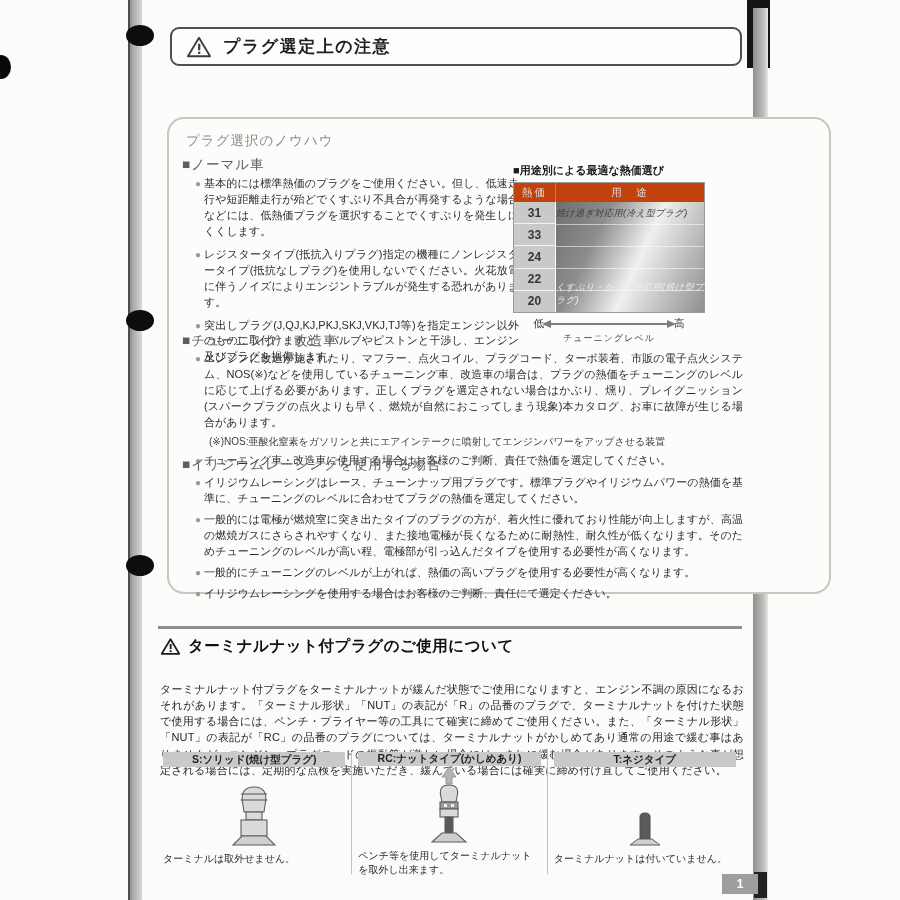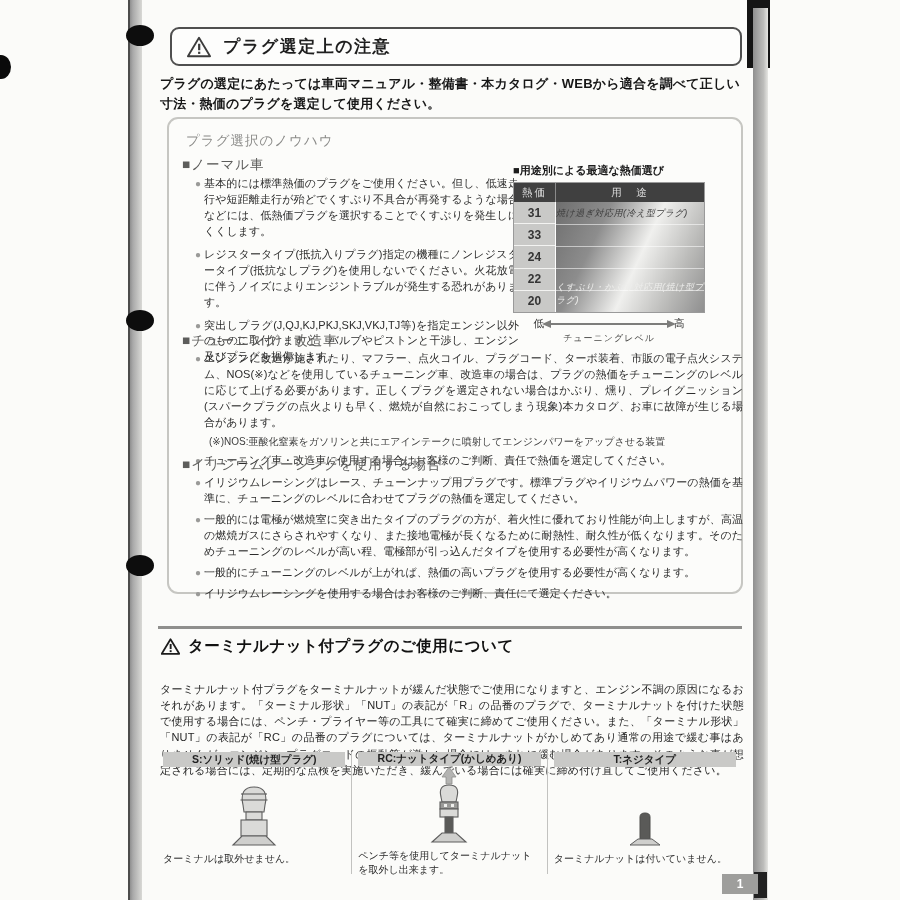--- a/index.html
+++ b/index.html
@@ -25,38 +25,38 @@
   .warnbox { position:absolute; left:170px; top:27px; width:572px; height:39px;
     border:2px solid #4f4f4f; border-radius:9px; background:#fdfdfc;
     display:flex; align-items:center; padding-left:15px; gap:12px; }
   .warn-icon { width:24px; height:22px; flex:0 0 auto; }
   .warn-title { font-size:17px; font-weight:bold; color:#1f1f1f; letter-spacing:1.5px; }
 
   .intro { position:absolute; left:160px; top:74px; width:584px;
     font-size:13px; font-weight:bold; line-height:1.5; color:#171717; letter-spacing:0.2px; }
 
   
-  .knowbox { position:absolute; left:167px; top:117px; width:576px; height:477px;
-    border:2px solid #c6c6c2; border-radius:11px; background:#fcfcfa; }
+  .knowbox { position:absolute; left:167px; top:117px; width:664px; height:477px;
+    border:2px solid #c6c6c2; border-radius:17px; background:#fcfcfa; }
   .kh-title { position:absolute; left:17px; top:13px; font-size:13.5px; color:#8c8c8a; letter-spacing:1px; }
   .sec-h { position:absolute; left:13px; font-size:13.5px; color:#5d5d5b; letter-spacing:1px; }
   .s1h{ top:37px; } .s2h{ top:213px; } .s3h{ top:337px; }
   .bullets { position:absolute; display:flex; flex-direction:column; }
   .s1b{ left:26px; top:57px; width:324px; gap:7px; }
   .s2b{ left:26px; top:232px; width:548px; gap:4px; }
   .s3b{ left:26px; top:356px; width:548px; gap:5px; }
   .bullet { display:flex; gap:3px; font-size:11px; line-height:1.45; color:#2c2c2c; text-align:justify; }
   .bullet .dot { color:#9a9a98; font-size:10px; line-height:1.6; flex:0 0 auto; }
   .note { font-size:10px; color:#3c3c3c; padding-left:14px; line-height:1.4; }
 
   
   .heat { position:absolute; left:344px; top:44px; width:200px; }
   .heat-title { font-size:11px; font-weight:bold; color:#1c1c1c; margin-bottom:4px; }
   .heat-grid { width:192px; border:1px solid #9a9a9a; background:#f4f4f2; }
-  .heat-head { display:flex; height:19px; background:#404040; }
+  .heat-head { display:flex; height:19px; background:#c2410c; }
   .heat-head .hc { color:#dedede; font-size:10.5px; display:flex; align-items:center; justify-content:center; letter-spacing:2px; }
   .heat-head .hc1 { width:42px; border-right:1px solid #8a8a8a; }
   .heat-head .hc2 { flex:1; }
   .heat-body { display:flex; height:110px; }
   .hnums { width:42px; display:flex; flex-direction:column; background:#c9c9c7; border-right:1px solid #fdfdfd; }
   .hnums .hv { flex:1; display:flex; align-items:center; justify-content:center;
     font-size:12px; color:#353535; border-bottom:1px solid #f3f3f1;font-weight:bold; }
   .hnums .hv:last-child{ border-bottom:none; }
   .husage { flex:1; position:relative;
     background:linear-gradient(115deg,#6e6e6e 0%,#8d8d8d 28%,#f0f0ee 55%,#b9b9b7 80%,#8f8f8f 100%); }
@@ -109,21 +109,20 @@
 
   <div class="warnbox">
     <svg class="warn-icon" viewBox="0 0 26 23">
       <path d="M13 1.5 L25 21.5 H1 Z" fill="none" stroke="#3c3c3c" stroke-width="2" stroke-linejoin="round"></path>
       <rect x="12" y="8" width="2.4" height="7" fill="#3c3c3c"></rect>
       <rect x="12" y="16.6" width="2.4" height="2.4" fill="#3c3c3c"></rect>
     </svg>
     <span class="warn-title">プラグ選定上の注意</span>
   </div>
 
-  <p class="intro">プラグの選定にあたっては車両マニュアル・整備書・本カタログ・WEBから適合を調べて正しい寸法・熱価のプラグを選定して使用ください。</p>
 
   <div class="knowbox">
     <div class="kh-title">プラグ選択のノウハウ</div>
 
     <div class="sec-h s1h">■ノーマル車</div>
     <div class="bullets s1b">
       <div class="bullet">
         <span class="dot">●</span>
         <span>基本的には標準熱価のプラグをご使用ください。但し、低速走行や短距離走行が殆どでくすぶり不具合が再発するような場合などには、低熱価プラグを選択することでくすぶりを発生しにくくします。</span>
       </div>

